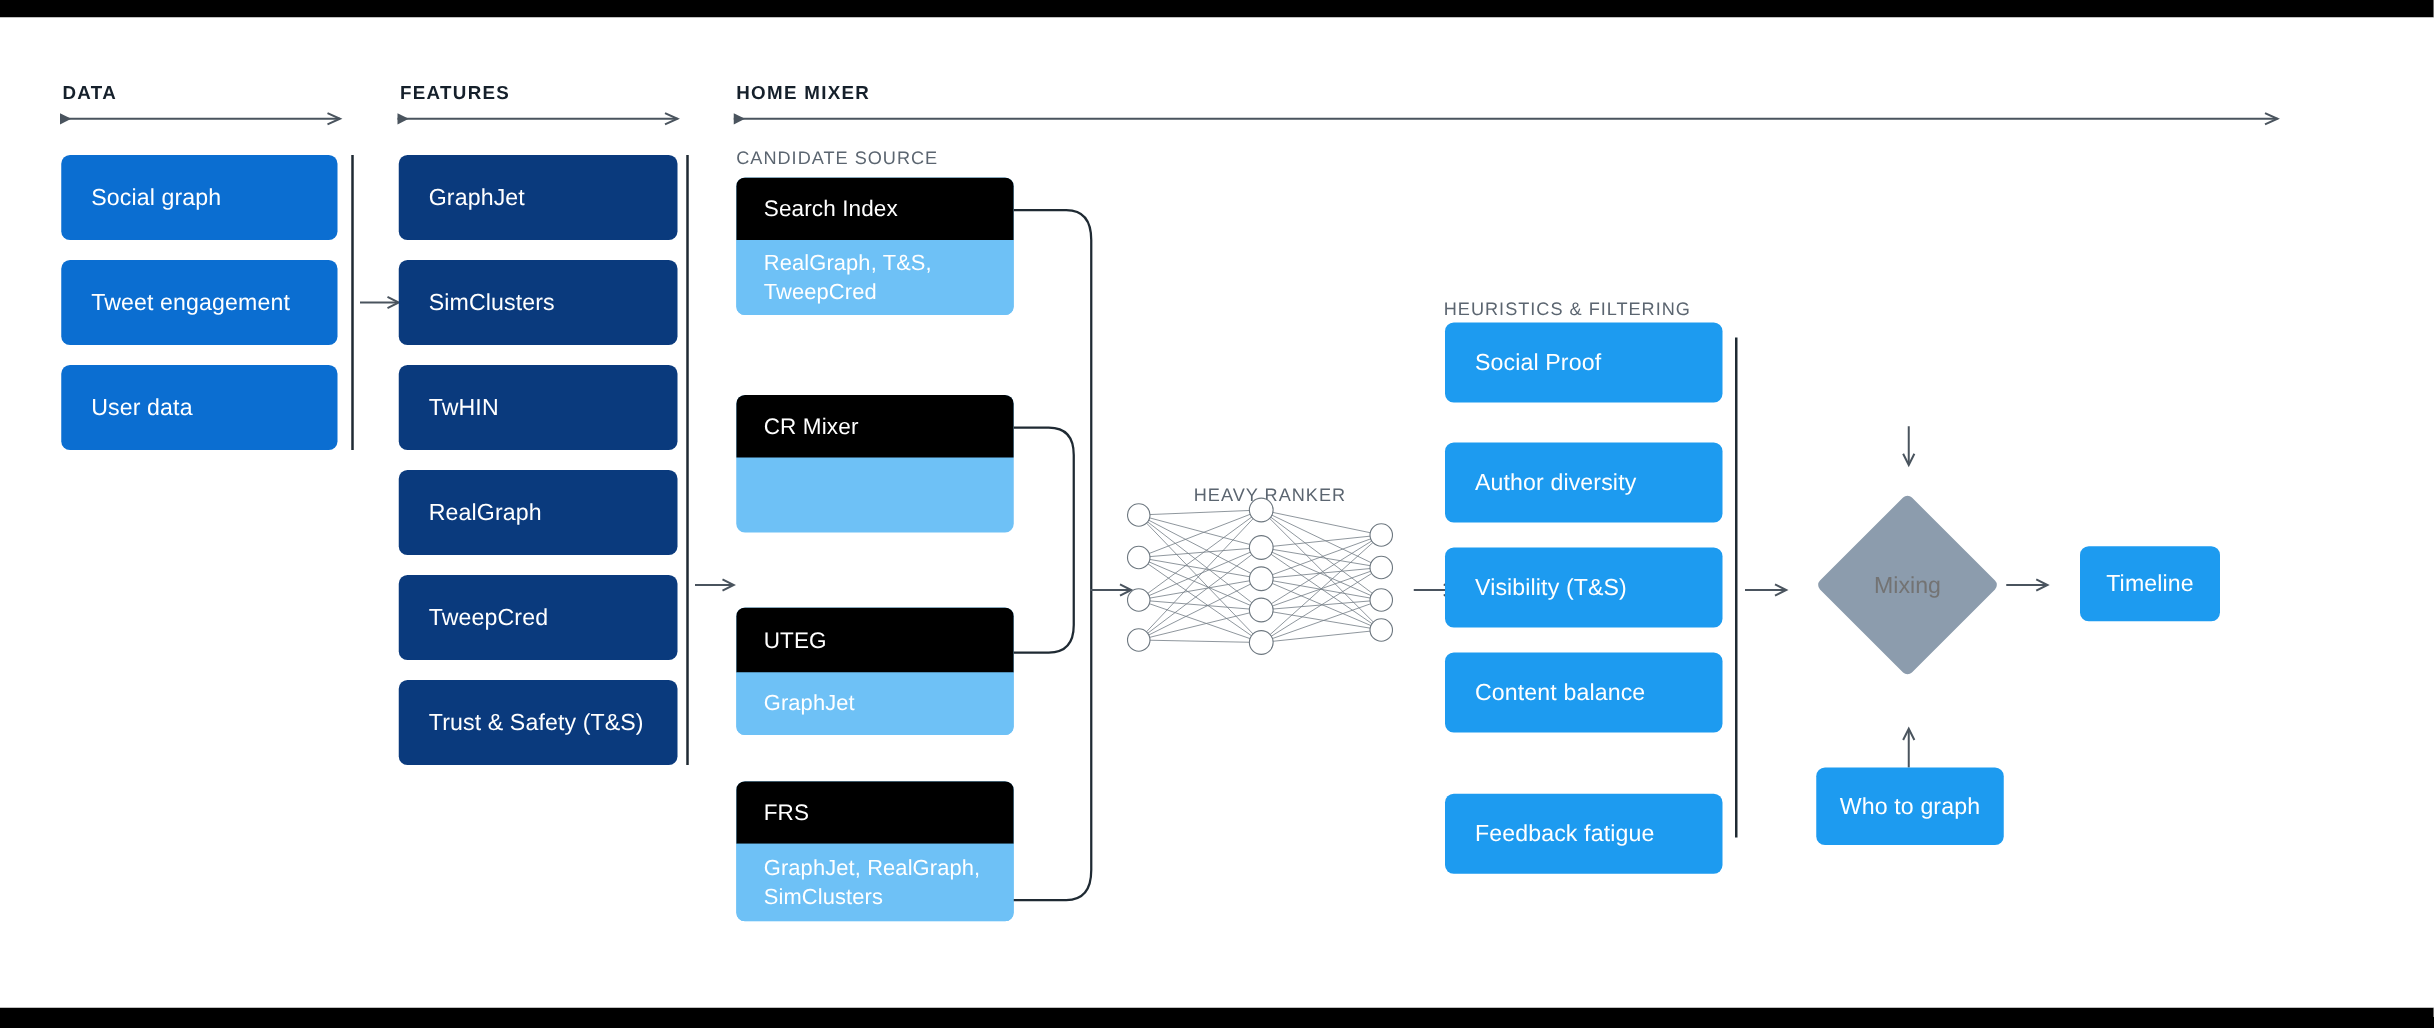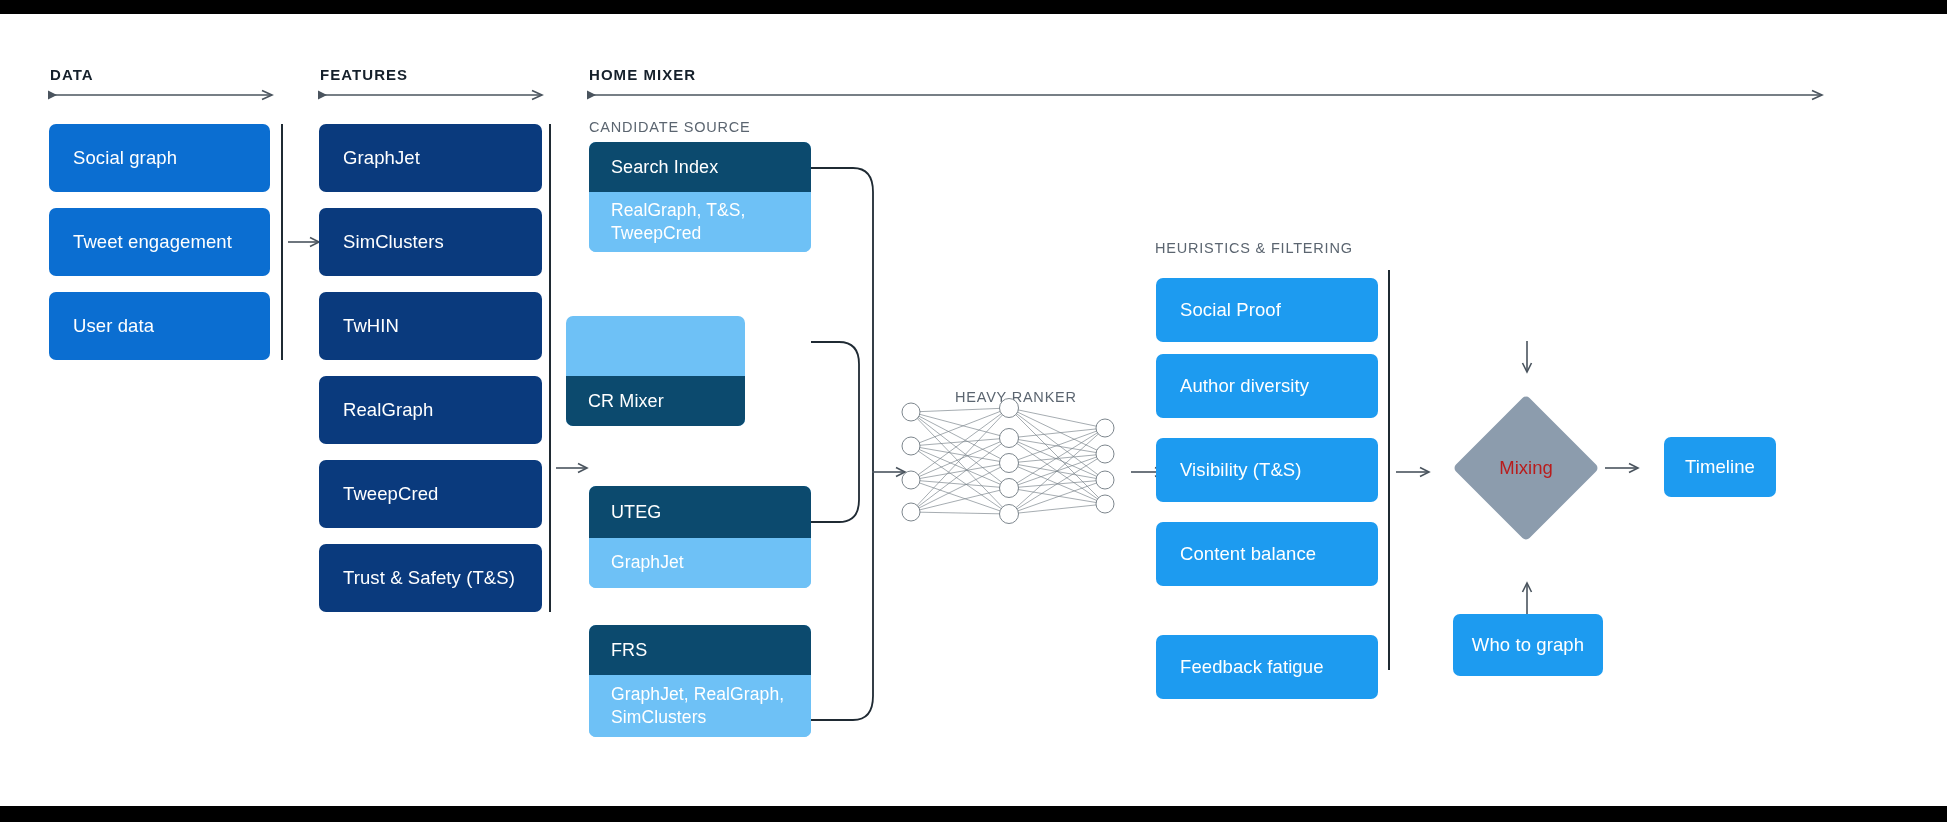--- a/index.html
+++ b/index.html
@@ -69,21 +69,21 @@
   
   .csCard {
     position: absolute;
     border-radius: 7px;
     overflow: hidden;
     background: #6ec1f6;
     display: flex;
     flex-direction: column;
   }
   .csHead {
-    background: #0c4a6e;
+    background: #000000;
     color: #fff;
     font-size: 18px;
     display: flex; align-items: center;
     padding-left: 22px;
     letter-spacing: 0.1px;
   }
   .csBody {
     background: #6ec1f6;
     color: #ffffff;
     font-size: 17.5px;
@@ -119,21 +119,21 @@
 
   
   .diamond {
     position: absolute;
     background: #8c9cad;
     transform: rotate(45deg);
     border-radius: 5px;
   }
   .diamondLabel {
     position: absolute;
-    color: #b91c1c;
+    color: #737373;
     font-size: 18.5px;
     display: flex; align-items: center; justify-content: center;
     pointer-events: none;
   }
 
   .connWrap { position: absolute; }
   .connWrap svg { display:block; overflow: visible; }
 </style>
 </head>
 <body>
@@ -201,21 +201,21 @@
       </svg>
     </div>
 
     <div class="subHead" style="left:589px; top:105px;">CANDIDATE SOURCE</div>
 
     <div class="csCard" style="left:589px; top:128px; width:222px; height:110px;">
       <div class="csHead" style="height:50px;">Search Index</div>
       <div class="csBody">RealGraph, T&amp;S, TweepCred</div>
     </div>
 
-    <div class="csCard" style="left:566px; top:302px; width:179px; height:110px;justify-content:flex-end;">
+    <div class="csCard" style="left:589px; top:302px; width:222px; height:110px;">
       <div class="csHead" style="height:50px;">CR Mixer</div>
     </div>
 
     <div class="csCard" style="left:589px; top:472px; width:222px; height:102px;">
       <div class="csHead" style="height:52px;">UTEG</div>
       <div class="csBody">GraphJet</div>
     </div>
 
     <div class="csCard" style="left:589px; top:611px; width:222px; height:112px;">
       <div class="csHead" style="height:50px;">FRS</div>
@@ -306,21 +306,21 @@
 
     <div class="arrowSmall" style="left:1131px; top:452px;">
       <svg width="34" height="12" viewBox="0 0 34 12">
         <path d="M0 6 L32 6" stroke="#4a545e" stroke-width="1.6" fill="none"></path>
         <path d="M24 1.5 L33 6 L24 10.5" stroke="#4a545e" stroke-width="1.6" fill="none"></path>
       </svg>
     </div>
 
     <div class="subHead" style="left:1155px; top:226px;">HEURISTICS &amp; FILTERING</div>
 
-    <div class="box box-sky" style="left:1156px; top:264px; width:222px; height:64px;">Social Proof</div>
+    <div class="box box-sky" style="left:1156px; top:244px; width:222px; height:64px;">Social Proof</div>
     <div class="box box-sky" style="left:1156px; top:340px; width:222px; height:64px;">Author diversity</div>
     <div class="box box-sky" style="left:1156px; top:424px; width:222px; height:64px;">Visibility (T&amp;S)</div>
     <div class="box box-sky" style="left:1156px; top:508px; width:222px; height:64px;">Content balance</div>
     <div class="box box-sky" style="left:1156px; top:592px; width:222px; height:64px;margin-top:29px;">Feedback fatigue</div>
 
     <div class="vsep" style="left:1388px; top:256px; height:400px;"></div>
 
     <div class="arrowSmall" style="left:1396px; top:452px;">
       <svg width="34" height="12" viewBox="0 0 34 12">
         <path d="M0 6 L32 6" stroke="#4a545e" stroke-width="1.6" fill="none"></path>

